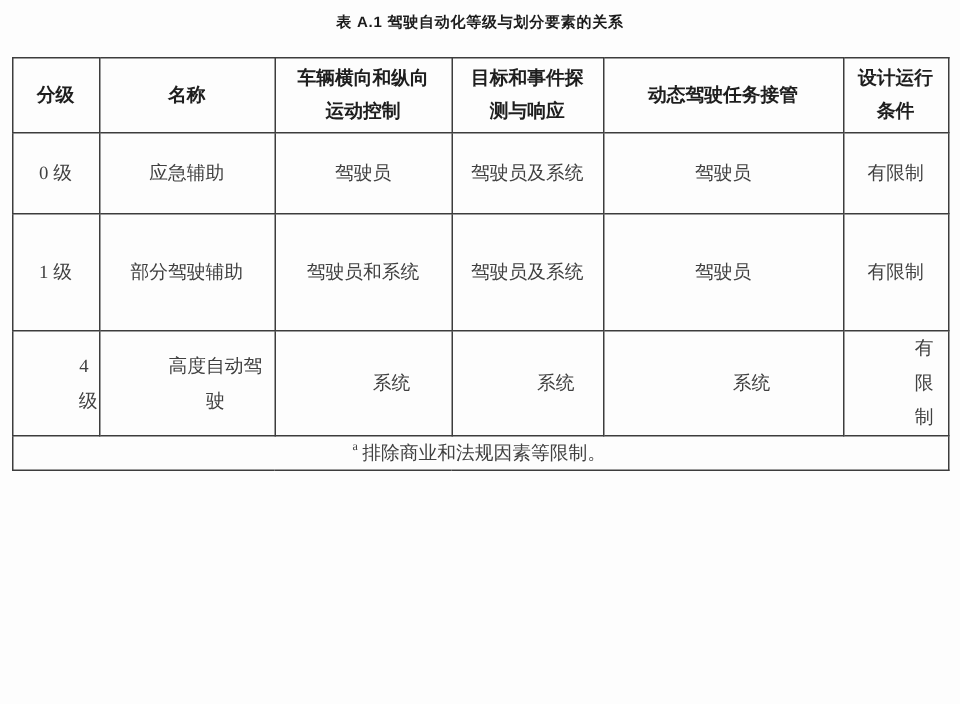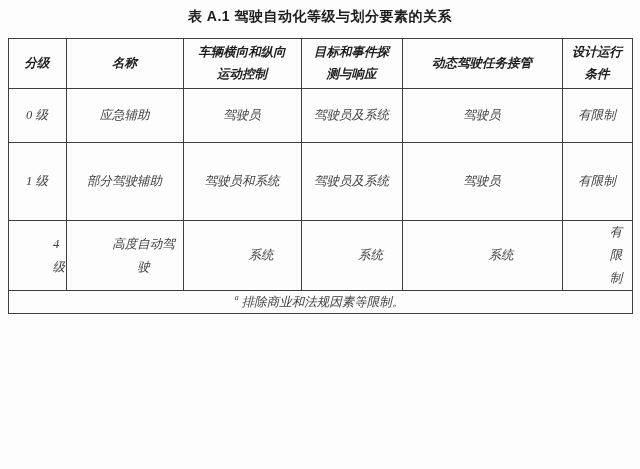--- a/index.html
+++ b/index.html
@@ -13,30 +13,29 @@
     color: #222222;
     overflow: hidden;
   }
   .title {
     margin: 0;
     padding-top: 8px;
     height: 38px;
     text-align: center;
     font-family: "Liberation Sans", "DejaVu Sans", sans-serif;
     font-weight: bold;
-    font-size: 14px;
+    font-size: 10px;
     letter-spacing: 0.5px;
     color: #1c1c1c;
   }
   table.levels {
     border-collapse: collapse;
     margin: 0 auto;
     width: 624px;
     table-layout: fixed;
-    font-style: italic;
   }
   th, td {
     border: 1px solid #3d3d3d;
     text-align: center;
     vertical-align: middle;
     font-size: 12.5px;
     padding: 0 6px;
     color: #404040;
   }
   thead th {

